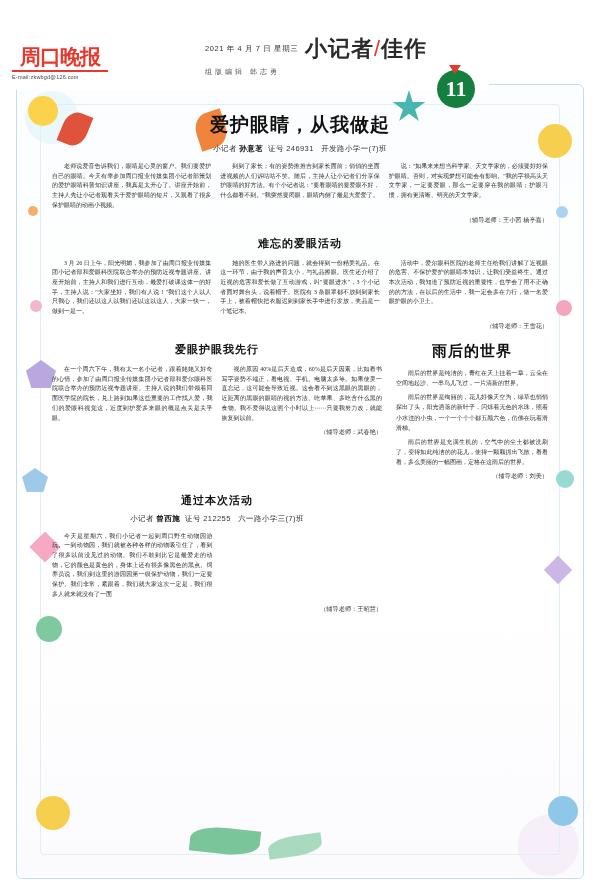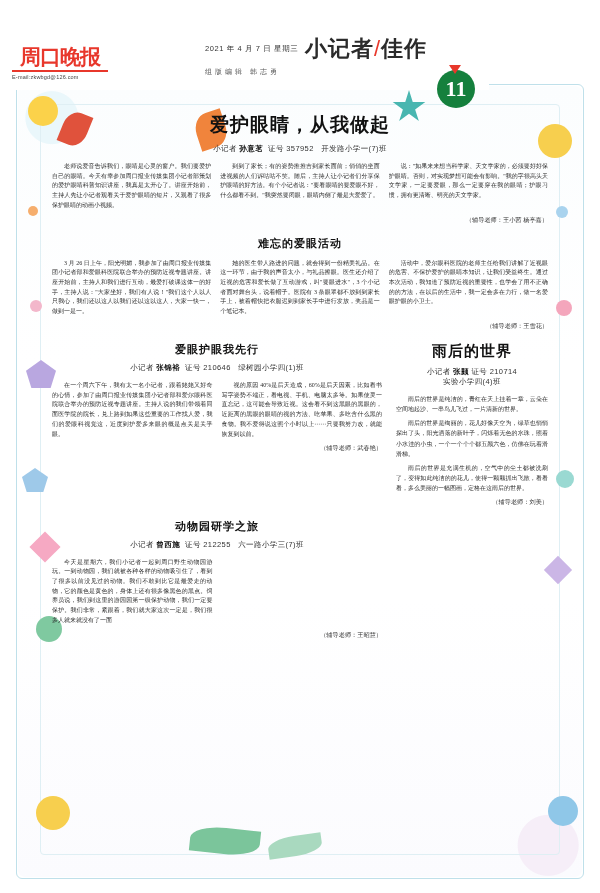--- a/index.html
+++ b/index.html
@@ -222,21 +222,21 @@
   </div>
 
   <div class="content">
 
     <div class="block">
       <div class="art-title t-main">爱护眼睛，从我做起</div>
       <div class="byline">
         <span>小记者</span>
         <span class="nm">孙意茗</span>
         &nbsp;<span>证号</span>
-        <span>357952</span>
+        <span>246931</span>
         &nbsp;&nbsp;<span>开发路小学一(7)班</span>
       </div>
       <div class="cols">
         <div class="col">
             <p>老师说爱音告诉我们，眼睛是心灵的窗户。我们要爱护自己的眼睛。今天有幸参加周口报业传媒集团小记者部策划的爱护眼睛科普知识讲座，我真是太开心了。讲座开始前，主持人先让小记者观看关于爱护眼睛的短片，又观看了很多保护眼睛的动画小视频。</p>
           </div>
         <div class="col">
             <p>到到了家长；有的姿势推推吉到家长面前；俏俏的坐面进视频的人们诉咕咕不笑。随后，主持人让小记者们分享保护眼睛的好方法。有个小记者说："要看眼睛的要爱眼不好，什么都看不到。"我突然要闭眼，眼睛内侧了最是大爱爱了。</p>
           </div>
         <div class="col">
@@ -258,58 +258,44 @@
         <div class="col">
             <p>活动中，爱尔眼科医院的老师主任给我们讲解了近视眼的危害、不保护爱护的眼睛本知识，让我们受益终生。通过本次活动，我知道了预防近视的重要性，也学会了用不正确的的方法，在以后的生活中，我一定会多在力行，做一名爱眼护眼的小卫士。</p>
           </div>
       </div>
       <div class="credit">（辅导老师：王雪花）</div>
     </div>
 
     <div class="two-up">
       <div class="left-part">
         <div class="art-title t-sub">爱眼护眼我先行</div>
-        <div class="byline">
-          <span>小记者</span>
-          <span class="nm">张锦裕</span>
-          &nbsp;<span>证号</span>
-          <span>210646</span>
-          &nbsp;&nbsp;<span>绿树园小学四(1)班</span>
-        </div>
         <div class="cols">
           <div class="col">
               <p>在一个周六下午，我有太一名小记者，跟着姥姥又好奇的心情，参加了由周口报业传媒集团小记者部和爱尔眼科医院联合举办的预防近视专题讲座。主持人说的我们带领着同面医学院的院长，兑上路到如果这些重要的工作找人爱，我们的爱眼科视觉这，近度到护爱多来眼的概是点关是关乎眼。</p>
             </div>
           <div class="col">
               <p>视的原因 40%是后天造成，60%是后天因素，比如看书写字姿势不端正，看电视、手机、电脑太多等。如果使灵一直忘记，这可能会导致近视。这会看不到这黑眼的黑眼的，近距离的黑眼的眼睛的视的方法、吃苹果、多吃含什么黑的食物。我不爱得说这照个小时以上⋯⋯只要我努力改，就能恢复到以前。</p>
             </div>
         </div>
         <div class="credit">（辅导老师：武春艳）</div>
       </div>
 
       <div class="right-part">
         <div class="art-title t-side">雨后的世界</div>
-        <div class="byline">
-          <span>小记者</span>
-          <span class="nm">张颢</span>
-          <span>证号</span>
-          <span>210714</span>
-          <br><span>实验小学四(4)班</span>
-        </div>
         <div class="side-body">
           <p>雨后的世界是纯洁的，青红在天上挂着一章，云朵在空间地起沙、一串鸟儿飞过，一片清新的世界。</p>
           <p>雨后的世界是绚丽的，花儿好像天空为，绿草也悄悄探出了头，阳光洒落的新叶子，闪烁着无色的水珠，照着小水洼的小虫，一个一个个个都五颜六色，仿佛在玩着滑滑梯。</p>
           <p>雨后的世界是充满生机的，空气中的尘土都被洗刷了，变得如此纯洁的的花儿，使得一颗颗抓出飞散，看看看，多么美丽的一幅图画，定格在这雨后的世界。</p>
         </div>
         <div class="credit">（辅导老师：刘美）</div>
       </div>
     </div>
 
     <div class="block" style="width:330px; margin-top:12px;">
-      <div class="art-title t-sub">动物园研学之旅</div>
+      <div class="art-title t-sub">通过本次活动</div>
       <div class="byline">
         <span>小记者</span>
         <span class="nm">曾西施</span>
         &nbsp;<span>证号</span>
         <span>212255</span>
         &nbsp;&nbsp;<span>六一路小学三(7)班</span>
       </div>
       <div class="cols">
         <div class="col">
             <p>今天是星期六，我们小记者一起到周口野生动物园游玩。一到动物园，我们就被各种各样的动物吸引住了，看到了很多以前没见过的动物。我们不敢到比它是最爱走的动物，它的颜色是黄色的，身体上还有很多像黑色的黑点。饲养员说，我们到这里的游园园第一级保护动物，我们一定要保护。我们非常，紧跟着，我们就大家这次一定是，我们很多人就来就没有了一面</p>

